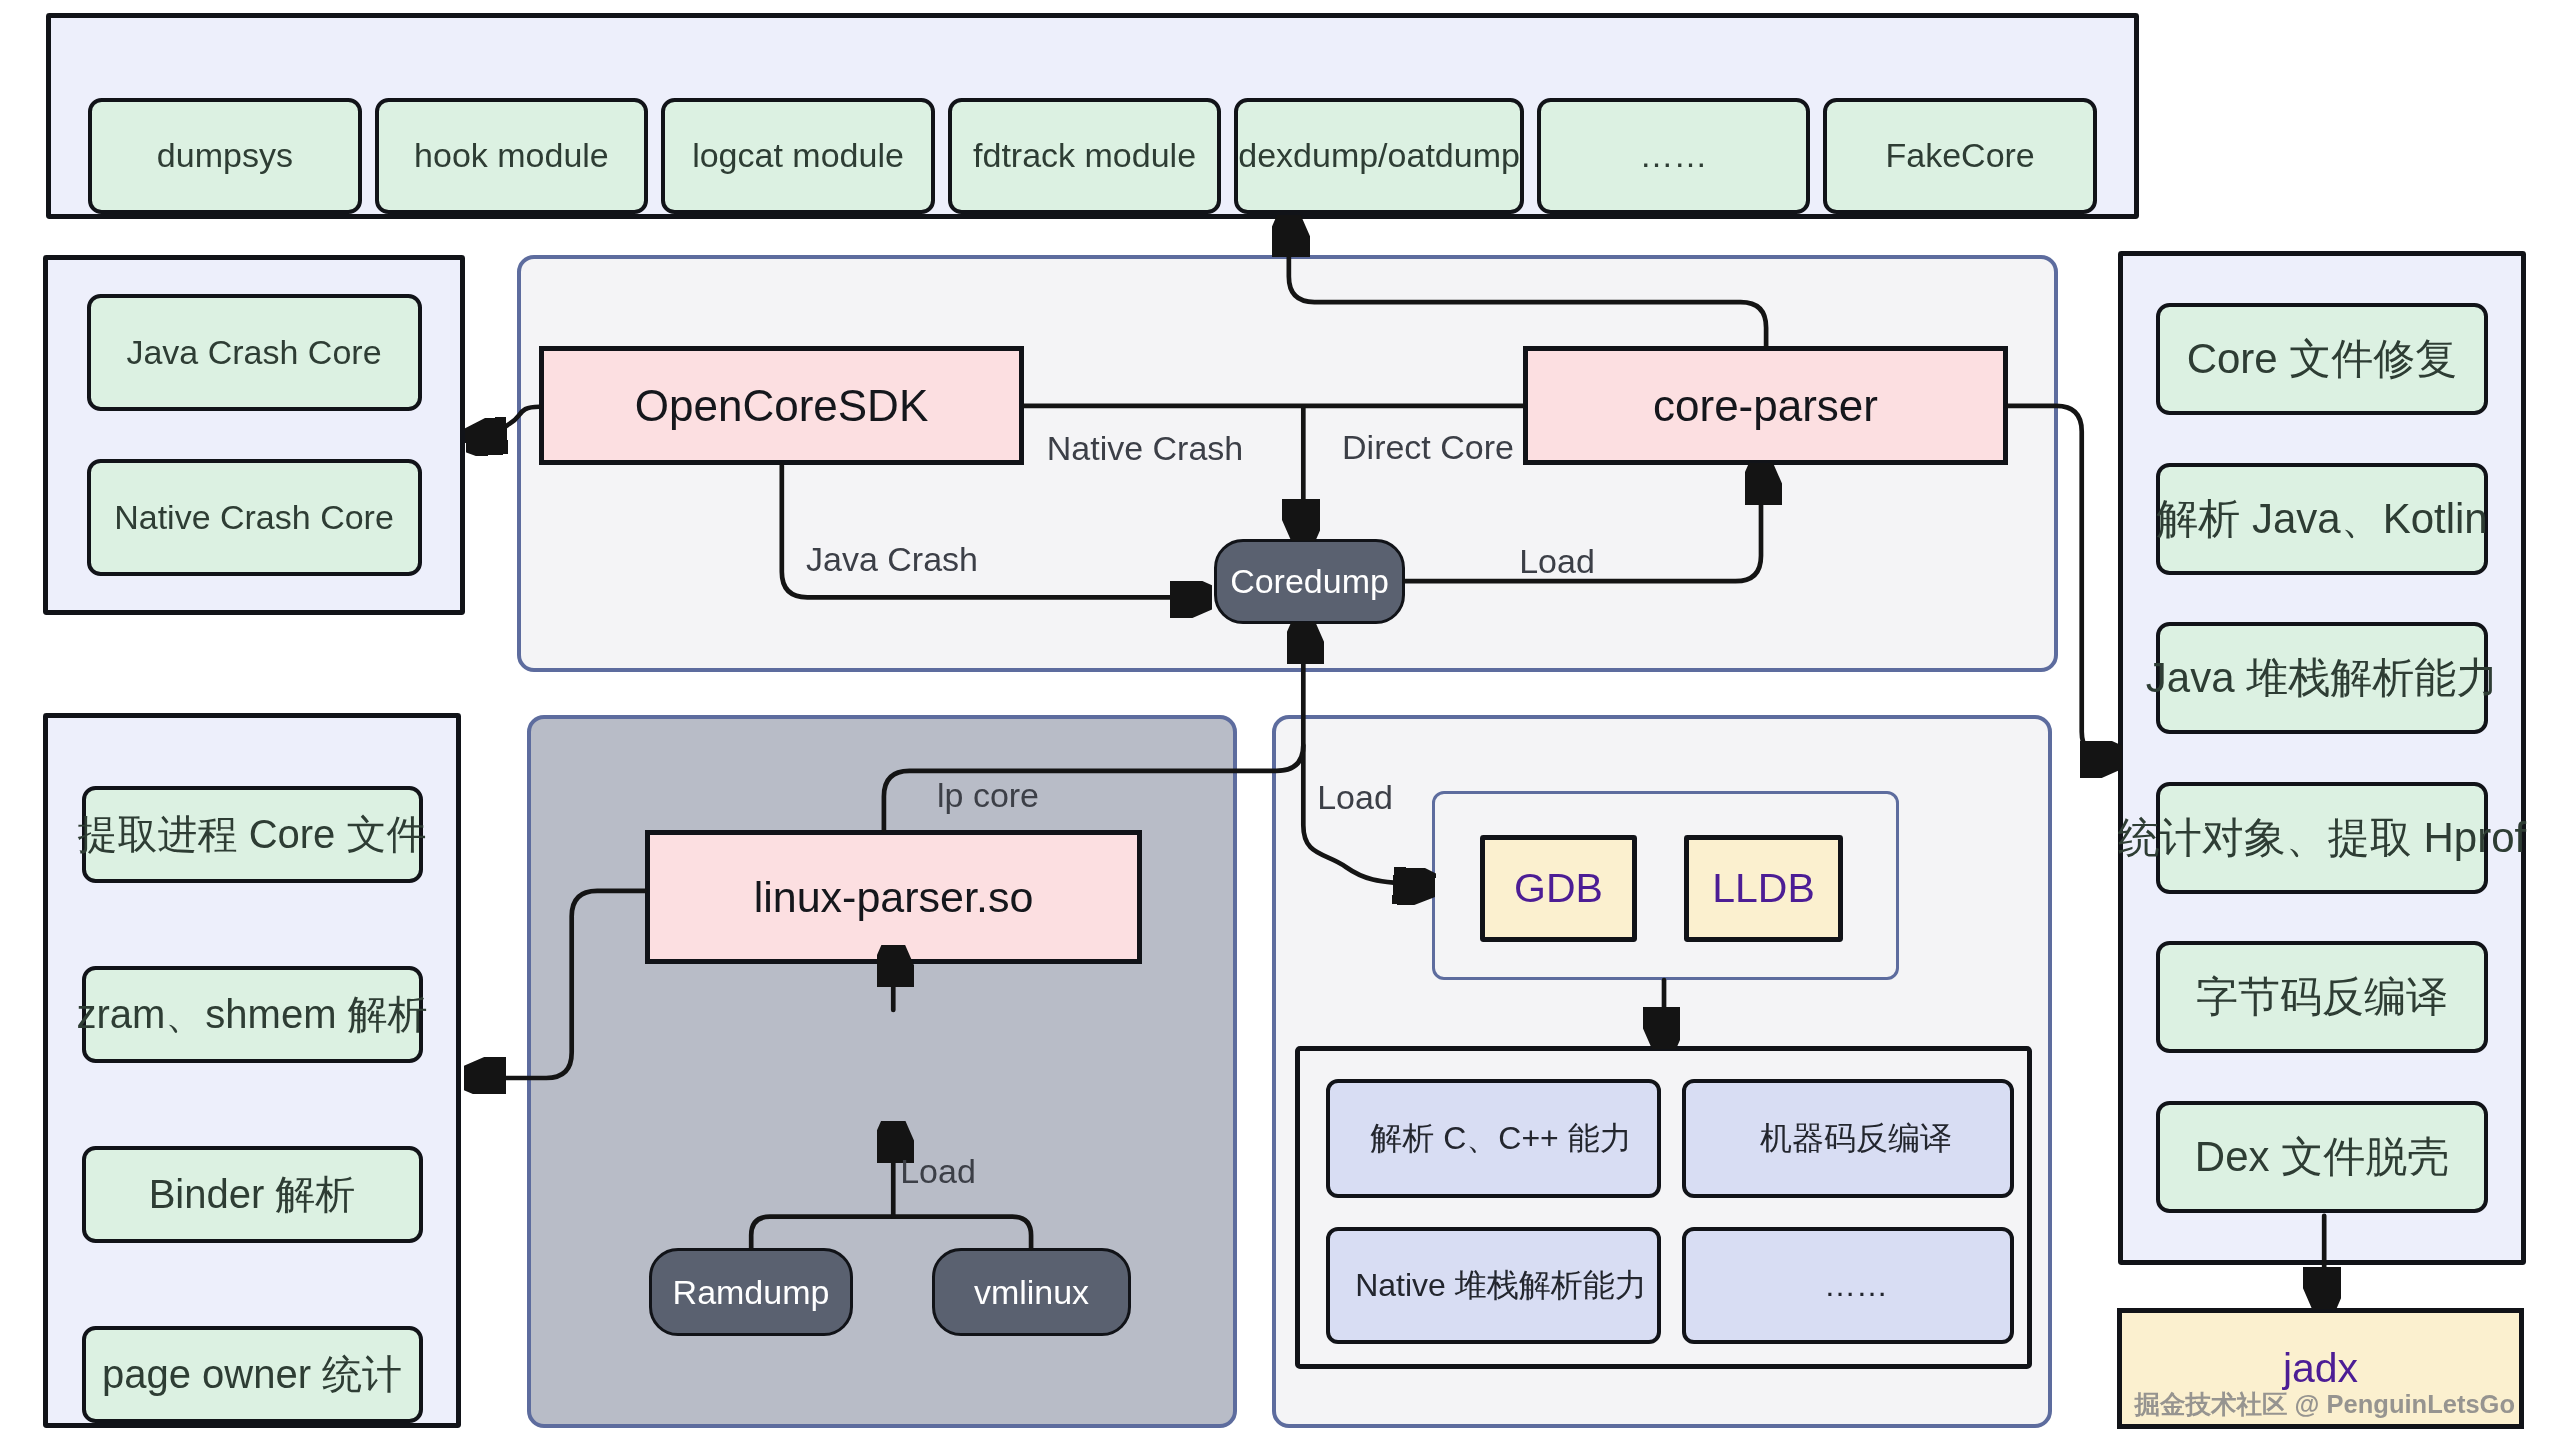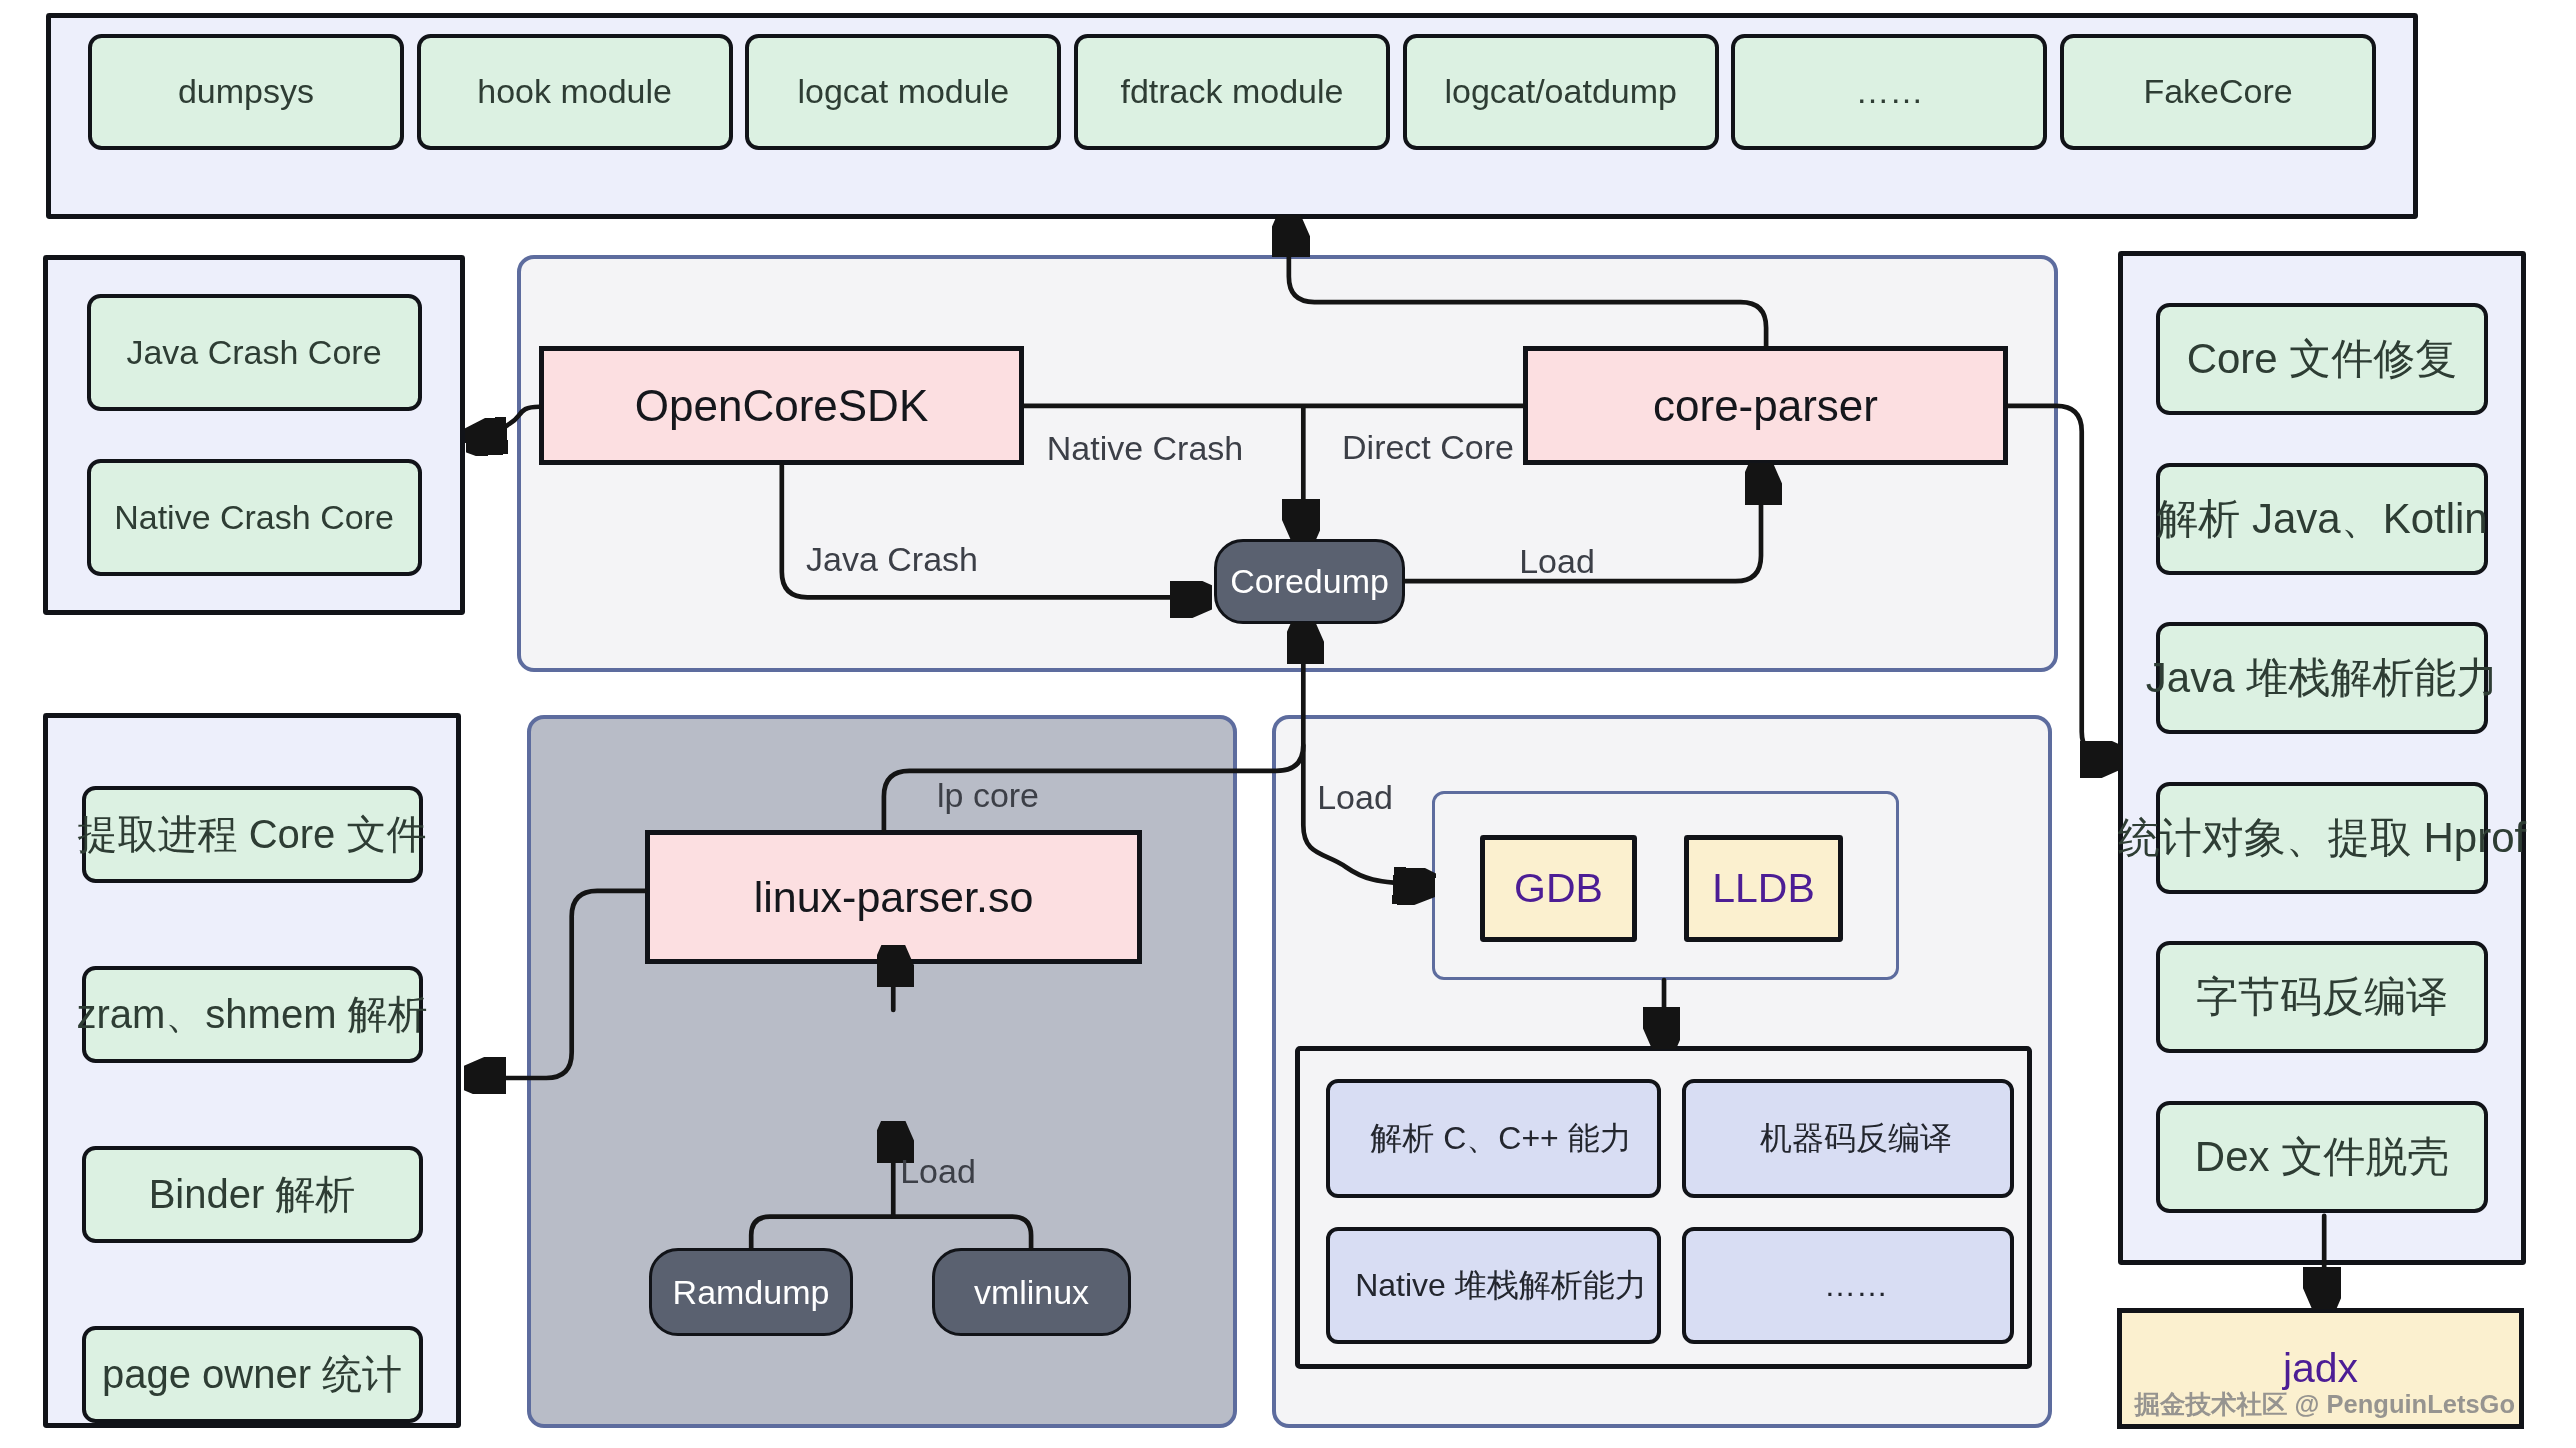--- a/index.html
+++ b/index.html
@@ -21,22 +21,22 @@
         font-size:43px;color:#4c1d95;}
   .pill{background:#5a6170;border:3.4px solid #111318;border-radius:29px;color:#ffffff;
         display:flex;align-items:center;justify-content:center;font-size:34px;}
   .lavbox{background:#d8ddf3;border:4.3px solid #111318;border-radius:12px;
         display:flex;align-items:center;justify-content:center;font-size:32px;color:#23262e;white-space:nowrap;padding-left:16px;}
 
   .title{position:absolute;font-size:39px;font-weight:600;color:#33363e;}
   .lbl{position:absolute;transform:translate(-50%,-50%);font-size:34px;color:#3c3f47;white-space:nowrap;z-index:6;}
 
   
-  #top-bar{left:46px;top:12.8px;width:2372px;height:206px;display:flex;align-items:flex-start;
-           padding:16px 37px;gap:12.8px;z-index:1;}
+  #top-bar{left:46px;top:12.8px;width:2093px;height:206px;display:flex;align-items:flex-end;
+           padding:0 37px;gap:12.8px;z-index:1;}
   #top-bar .gbox{flex:1 1 0;height:116px;}
 
   
   #panel-a{left:43px;top:255px;width:422px;height:360px;display:flex;flex-direction:column;
            align-items:center;justify-content:center;gap:48px;z-index:1;}
   #panel-a .gbox{width:335px;height:117px;}
 
   
   #user-space{left:517px;top:255px;width:1541px;height:417px;z-index:1;}
   #us-title{left:550px;top:281px;}
@@ -87,21 +87,21 @@
 </head>
 <body>
 
 <div class="canvas">
 
   <div id="top-bar" class="abs panel-lav">
     <div class="gbox">dumpsys</div>
     <div class="gbox">hook module</div>
     <div class="gbox">logcat module</div>
     <div class="gbox">fdtrack module</div>
-    <div class="gbox">logcat/oatdump</div>
+    <div class="gbox">dexdump/oatdump</div>
     <div class="gbox">……</div>
     <div class="gbox">FakeCore</div>
   </div>
 
   <div id="panel-a" class="abs panel-lav">
     <div class="gbox">Java Crash Core</div>
     <div class="gbox">Native Crash Core</div>
   </div>
 
   <div id="user-space" class="abs panel-blue"></div>

